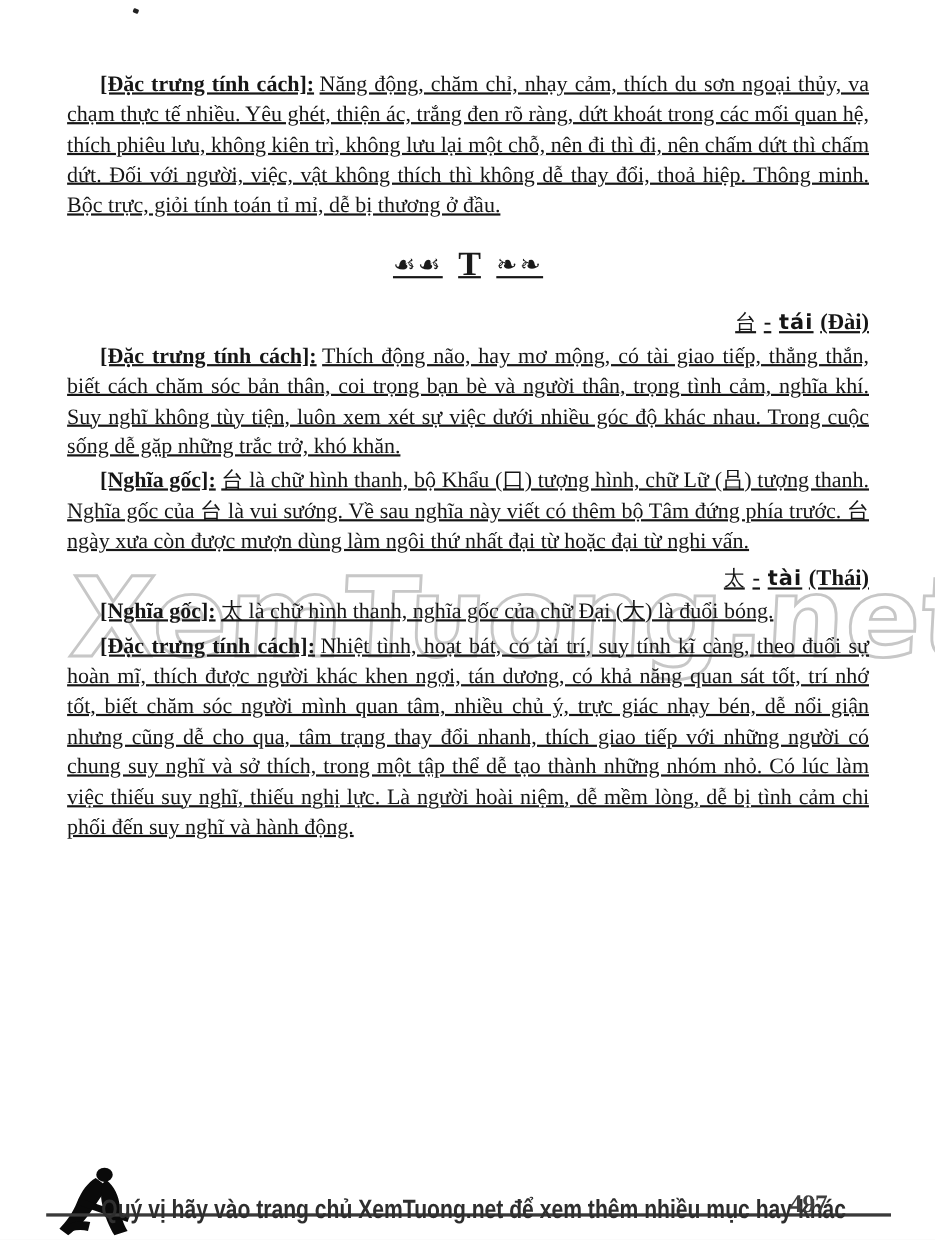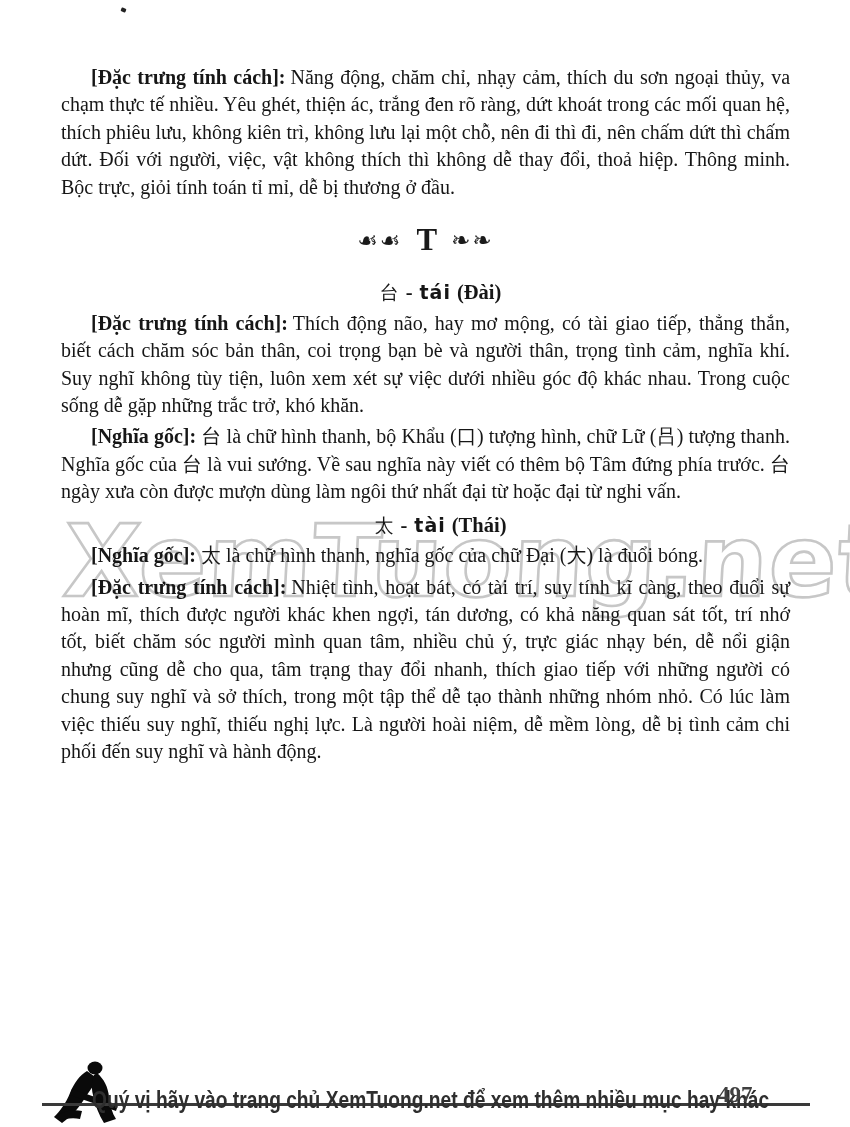--- a/index.html
+++ b/index.html
@@ -22,39 +22,39 @@
   }
   .watermark text{
     font-family:"DejaVu Sans", sans-serif;
     font-weight:bold;
     font-size:100px;
     fill:none;stroke:#c7c7c7;stroke-width:2.6px;
     letter-spacing:1px;
   }
   .content{
     position:absolute;left:61px;top:64px;width:729px;z-index:1;
-    font-size:20px;line-height:27.4px;text-align:justify;
+    font-size:20px;line-height:27.4px;text-align:justify;text-decoration:underline;
   }
   .para{margin:0 0 4px 0;text-indent:30px;}
   .lbl{padding-right:5px;}
   .divider{
     text-align:center;margin:25px 0 22px 0;text-indent:0;
     color:#1a1a1a;
   }
   .divider .orn{
     font-family:"DejaVu Sans", sans-serif;font-size:23px;
     position:relative;top:-2px;letter-spacing:2px;
   }
   .divider .tletter{
     font-size:31px;font-weight:bold;margin:0 14px;
     font-family:"Liberation Serif", serif;
   }
   .entry-heading{
     margin:6px 0 3px 0;padding-left:30px;font-size:20.5px;
-    font-weight:bold;text-align:center;text-indent:0;
+    font-weight:bold;text-align:right;text-indent:0;
   }
   .entry-heading .hanzi{font-weight:normal;font-size:19px;}
   .entry-heading .dash{margin:0 7px;}
   .entry-heading .pinyin{font-family:"DejaVu Sans", sans-serif;font-size:19px;letter-spacing:1px;}
   .entry-heading .viet{margin-left:6px;}
   
   .footer{position:absolute;left:0;top:1058px;width:829px;height:69px;z-index:2;}
   .footer-line{
     position:absolute;left:42px;top:45px;width:768px;height:2.5px;
     background:#3a3a3a;

